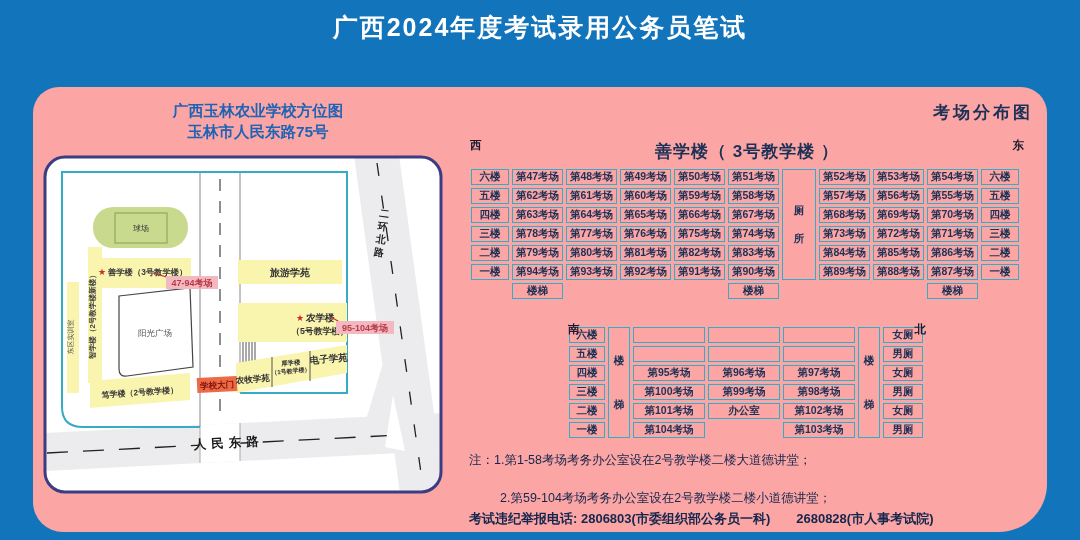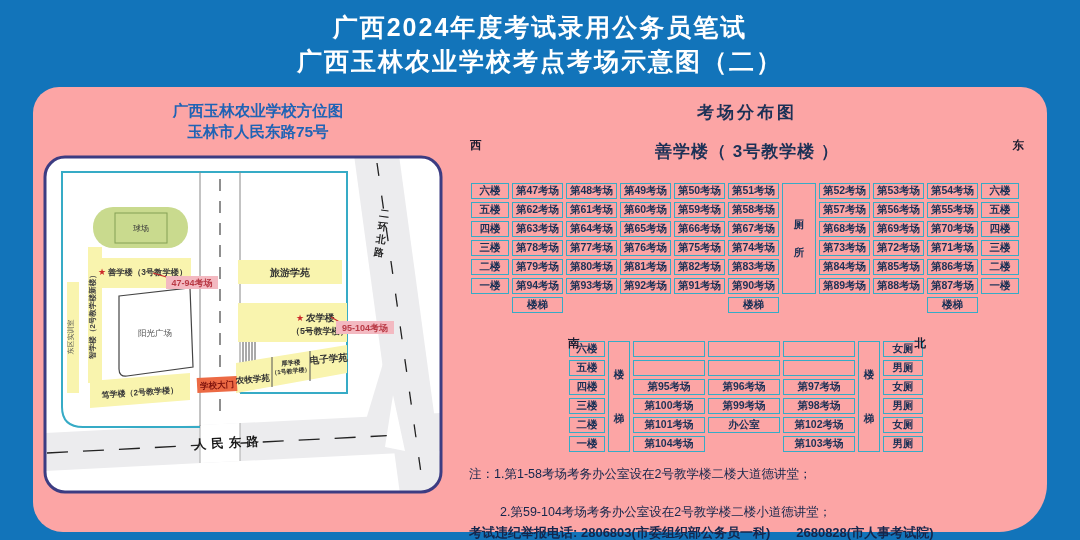--- a/index.html
+++ b/index.html
@@ -17,49 +17,48 @@
   .panel{position:absolute; left:33px; top:87px; width:1014px; height:445px;
     background:#fca5a5; border-radius:26px 26px 48px 30px;}
 
   
   .map-title{position:absolute; left:25px; top:13px; width:400px; text-align:center;
     color:var(--maptitle); font-weight:bold; font-size:15.5px; line-height:21px;}
   .map-wrap{position:absolute; left:10px; top:68px; width:400px; height:339px;}
 
   
   .right{position:absolute; left:428px; top:12px; width:572px;}
-  .dist-title{text-align:center; font-size:17px; font-weight:bold; color:var(--navy);
+  .dist-title{text-align:right; font-size:17px; font-weight:bold; color:var(--navy);
     letter-spacing:3px; margin-top:2px;}
   .bldg-title{text-align:center; font-size:17px; font-weight:bold; color:var(--navy);
     letter-spacing:1px;}
   .tbl-block{position:relative; margin:0 auto;}
   .b3-block{width:558px; margin-top:16px;}
   .b5-block{width:362px; margin-top:22px;}
   .dir{position:absolute; top:-2px; font-size:11.5px; font-weight:bold; color:#1a1a2e;}
   .dir-l{left:2px;} .dir-r{right:2px;}
-  table{border-collapse:separate; border-spacing:3px; table-layout:fixed; margin-top:17px;}
+  table{border-collapse:separate; border-spacing:3px; table-layout:fixed; margin-top:3px;}
   td{border:1.5px solid var(--teal); height:12px; font-size:10.5px; font-weight:bold;
      color:var(--navy); text-align:center; vertical-align:middle; padding:0 1px;
      white-space:nowrap; overflow:hidden;}
   td.nb{border:none;}
   .vstack{display:flex; flex-direction:column; align-items:center; justify-content:center;}
   .gap-s{gap:14px;} .gap-l{gap:30px;}
 
   .notes{margin-top:10px; padding-left:8px; color:#14264c;}
   .note-line{font-size:12.5px; font-weight:normal; line-height:18px;}
   .note-indent{padding-left:31px;margin-top:20px;}
   .sched-line{font-size:13px; font-weight:bold; margin-top:7px; line-height:18px;}
   .hot-line{font-size:13px; font-weight:bold; margin-top:3px; line-height:18px;}
 </style>
 </head>
 <body>
 
 <div class="main-title">
   <div>广西2024年度考试录用公务员笔试</div>
-  <div>广西玉林农业学校考点考场示意图（二）</div>
 </div>
 
 <div class="panel">
 
   <div class="map-title">
     <div>广西玉林农业学校方位图</div>
     <div>玉林市人民东路75号</div>
   </div>
 
   <div class="map-wrap">

